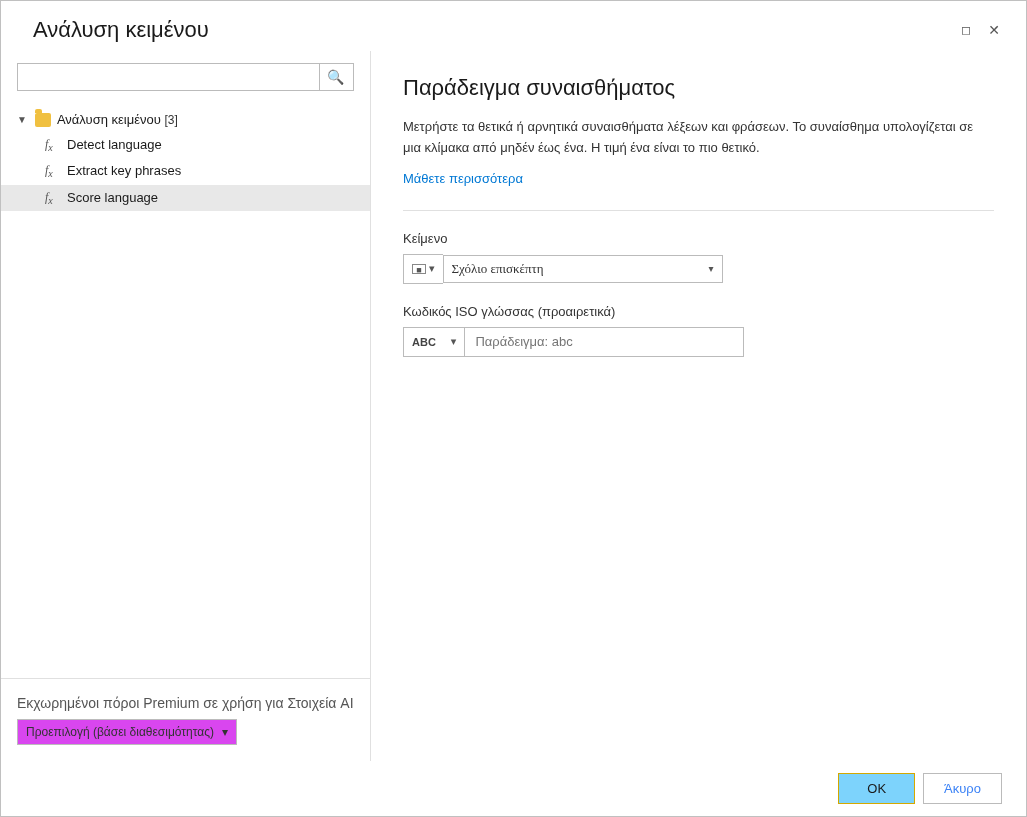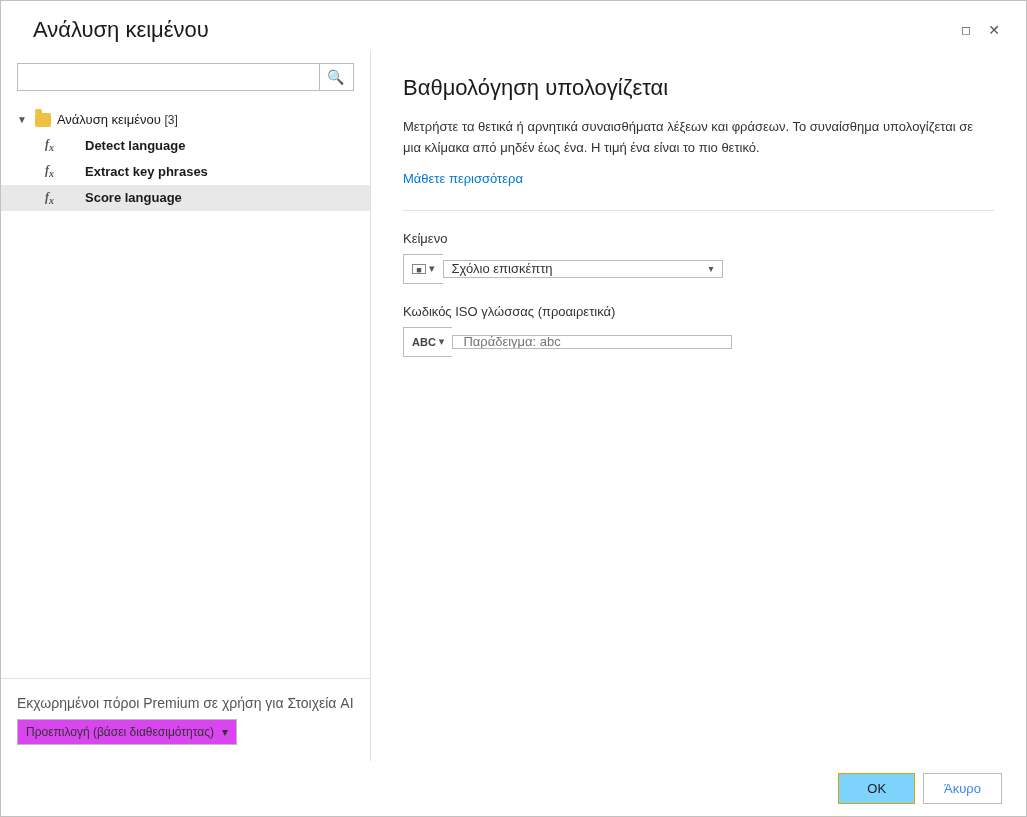--- a/index.html
+++ b/index.html
@@ -121,27 +121,26 @@
       background: #f0c040;
       border-radius: 2px 2px 0 0;
     }
     .chevron-down {
       font-size: 10px;
       color: #555;
       margin-right: 2px;
     }
     .tree-item {
       display: flex;
-      align-items: center;
+      align-items: flex-start;
       padding: 5px 8px 5px 44px;
       cursor: pointer;
       font-size: 13px;
       color: #1a1a1a;
-      gap: 24px;
-      font-weight: bold;
+      gap: 6px;
     }
     .tree-item.selected { background: #e8e8e8; }
     .fx-icon {
       font-style: italic;
       font-size: 12px;
       color: #555;
       font-family: serif;
       flex-shrink: 0;
       width: 16px;
     }
@@ -238,55 +237,56 @@
       flex: 1;
       border: 1px solid #bbb;
       padding: 5px 8px;
       background: #fff;
       cursor: pointer;
       font-size: 13px;
       color: #333;
       display: flex;
       align-items: center;
       justify-content: space-between;
-      height: 18px;
+      height: 28px;
       max-width: 280px;
+      font-family: Liberation Serif, serif;
     }
     .field-select-text {
       flex: 1;
     }
     .field-select-arrow {
       font-size: 10px;
       color: #555;
     }
     .abc-type-btn {
       display: flex;
       align-items: center;
       border: 1px solid #bbb;
       border-right: none;
       padding: 5px 8px;
       background: #fff;
       cursor: pointer;
-      gap: 3px;
+      gap: 15px;
       font-size: 11px;
       color: #555;
       height: 30px;
     }
     .abc-icon {
       font-size: 11px;
       color: #444;
       font-weight: bold;
     }
     .field-text-input {
       flex: 1;
       border: 1px solid #bbb;
       padding: 5px 10px;
       font-size: 13px;
       color: #aaa;
-      height: 14px;
+      height: 30px;
       max-width: 280px;
       outline: none;
     }
     .dialog-footer {
       display: flex;
       justify-content: flex-end;
       align-items: center;
       padding: 12px 24px;
       gap: 8px;
       flex-shrink: 0;
@@ -369,21 +369,21 @@
       <div class="sidebar-footer">
         <div class="footer-label">Εκχωρημένοι πόροι Premium σε χρήση για Στοιχεία AI</div>
         <div class="footer-select">
           <span>Προεπιλογή (βάσει διαθεσιμότητας)</span>
           <span>▾</span>
         </div>
       </div>
     </div>
 
     <div class="main-content">
-      <h1 class="main-title">Βαθμολόγηση υπολογίζεται</h1>
+      <h1 class="main-title">Παράδειγμα συναισθήματος</h1>
       <p class="main-description">Μετρήστε τα θετικά ή αρνητικά συναισθήματα λέξεων και φράσεων. Το συναίσθημα υπολογίζεται σε μια κλίμακα από μηδέν έως ένα. Η τιμή ένα είναι το πιο θετικό.</p>
       <a href="#" class="learn-more-link">Μάθετε περισσότερα</a>
       <div class="separator"></div>
 
       <div class="field-section">
         <div class="field-label">Κείμενο</div>
         <div class="field-input-row">
           <button class="field-type-btn">
             <span class="field-type-icon">■</span>
             <span>▾</span>

